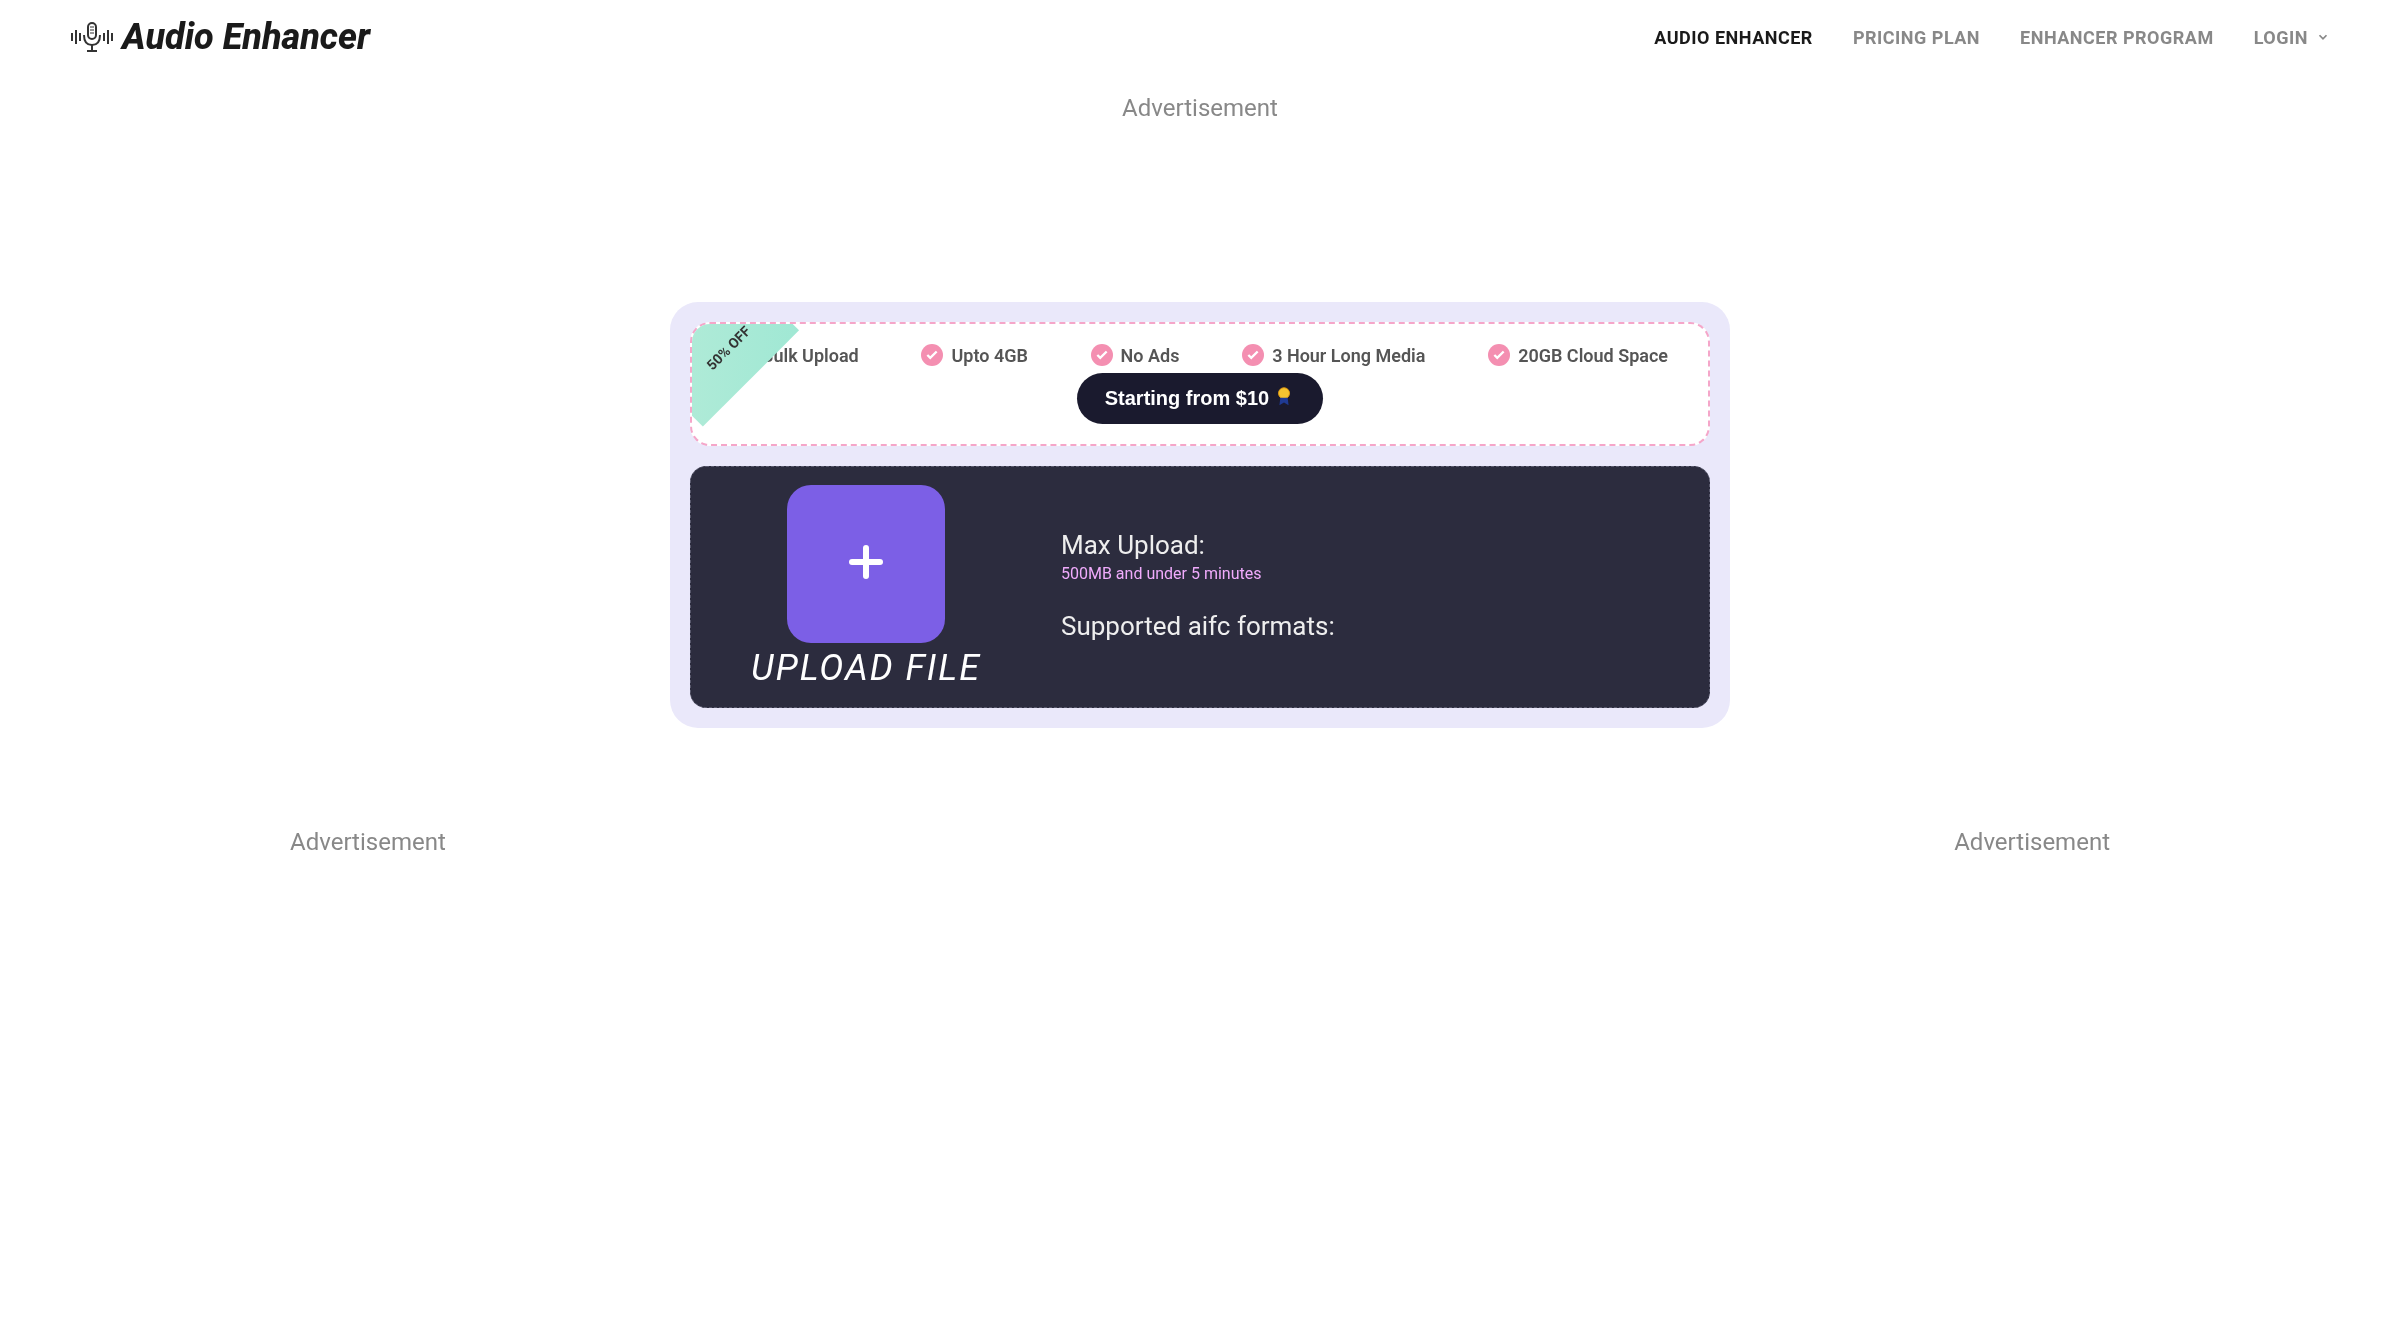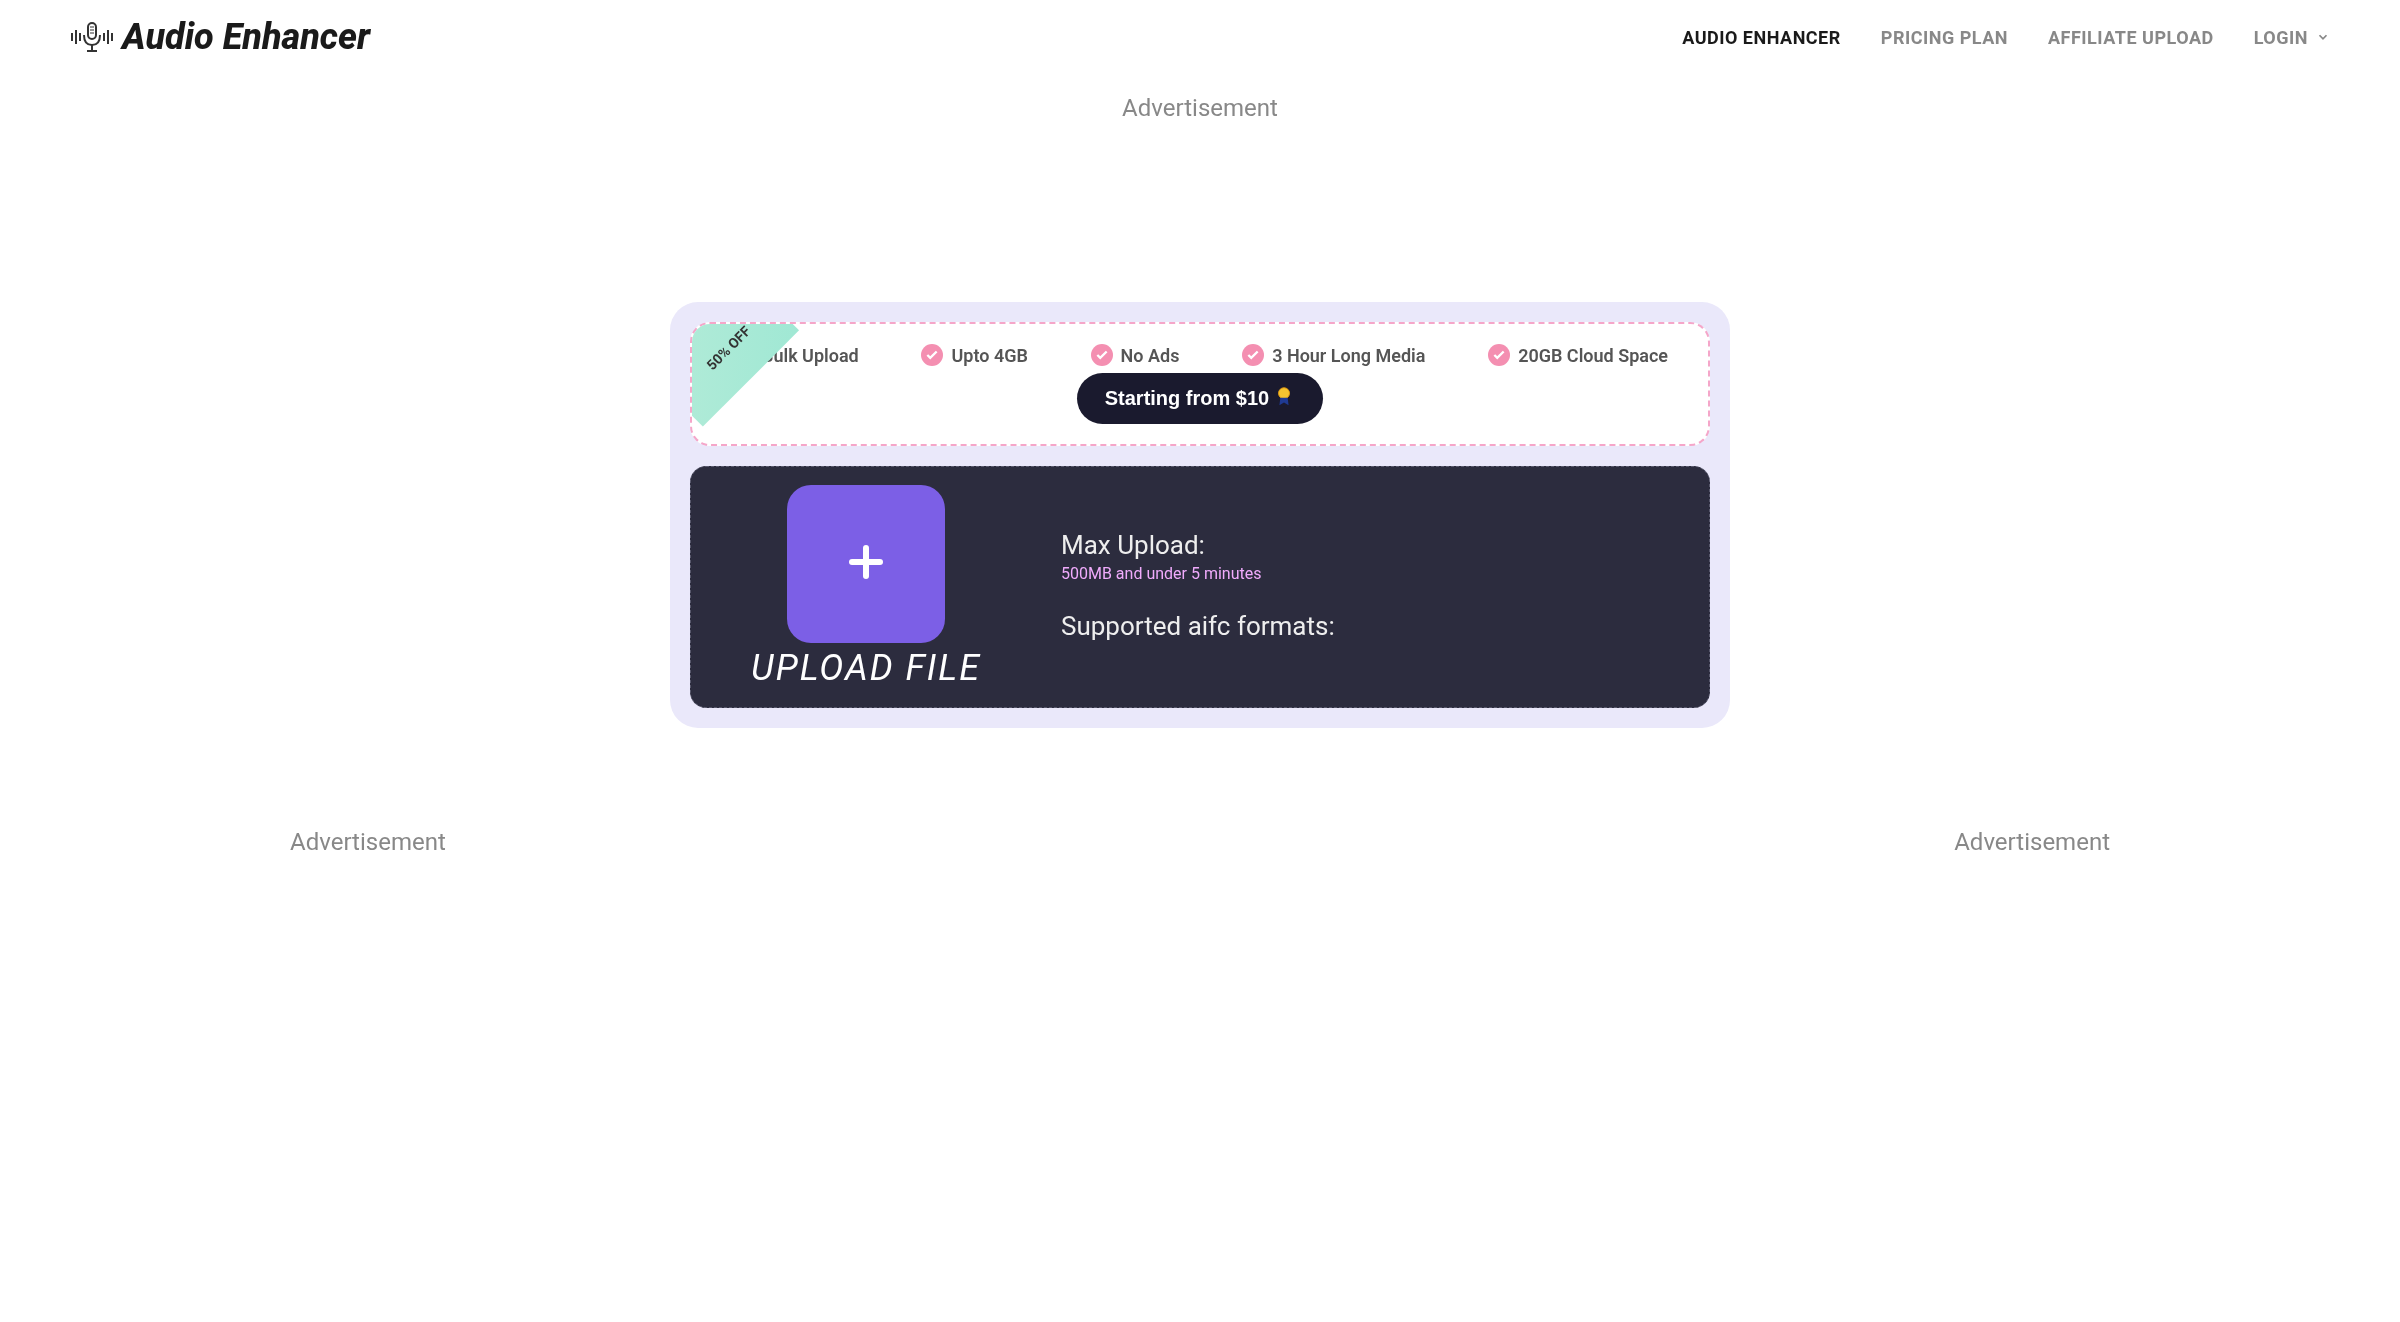--- a/index.html
+++ b/index.html
@@ -231,21 +231,21 @@
     <span class="logo-text">Audio Enhancer</span>
   </div>
   <nav class="nav">
     <a class="nav-item active">
       <span>AUDIO ENHANCER</span>
     </a>
     <a class="nav-item">
       <span>PRICING PLAN</span>
     </a>
     <a class="nav-item">
-      <span>AFFILIATE UPLOAD</span>
+      <span>ENHANCER PROGRAM</span>
     </a>
     <a class="nav-item">
       <span>LOGIN</span>
       <span class="chevron-icon">
         <svg viewBox="0 0 24 24" fill="none" stroke="#888" stroke-width="3">
           <polyline points="6 9 12 15 18 9"></polyline>
         </svg>
       </span>
     </a>
   </nav>

